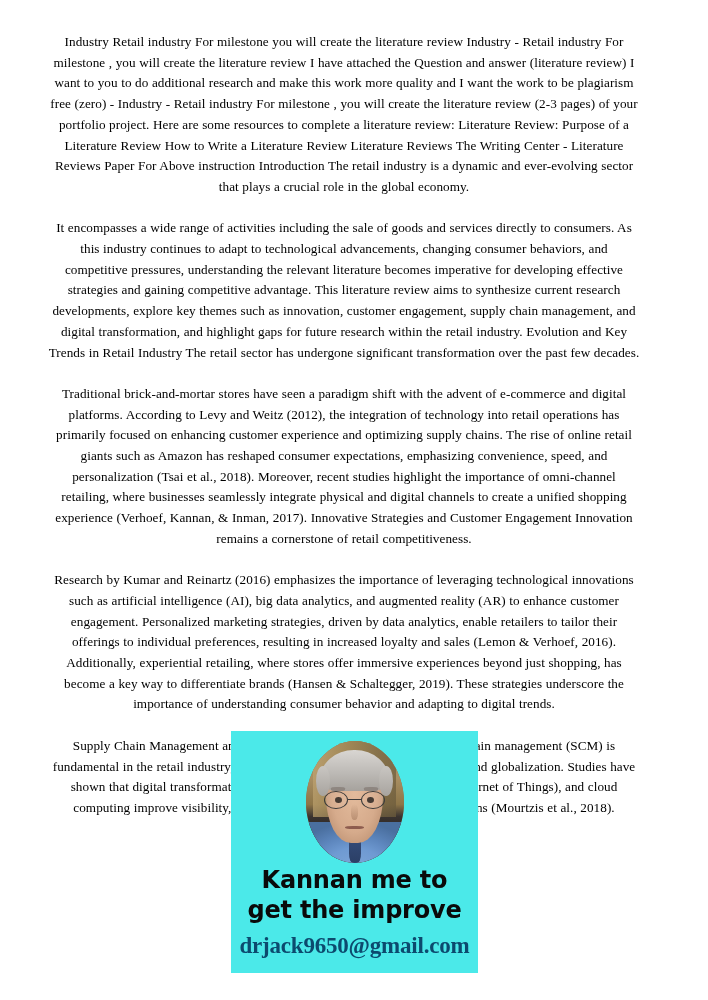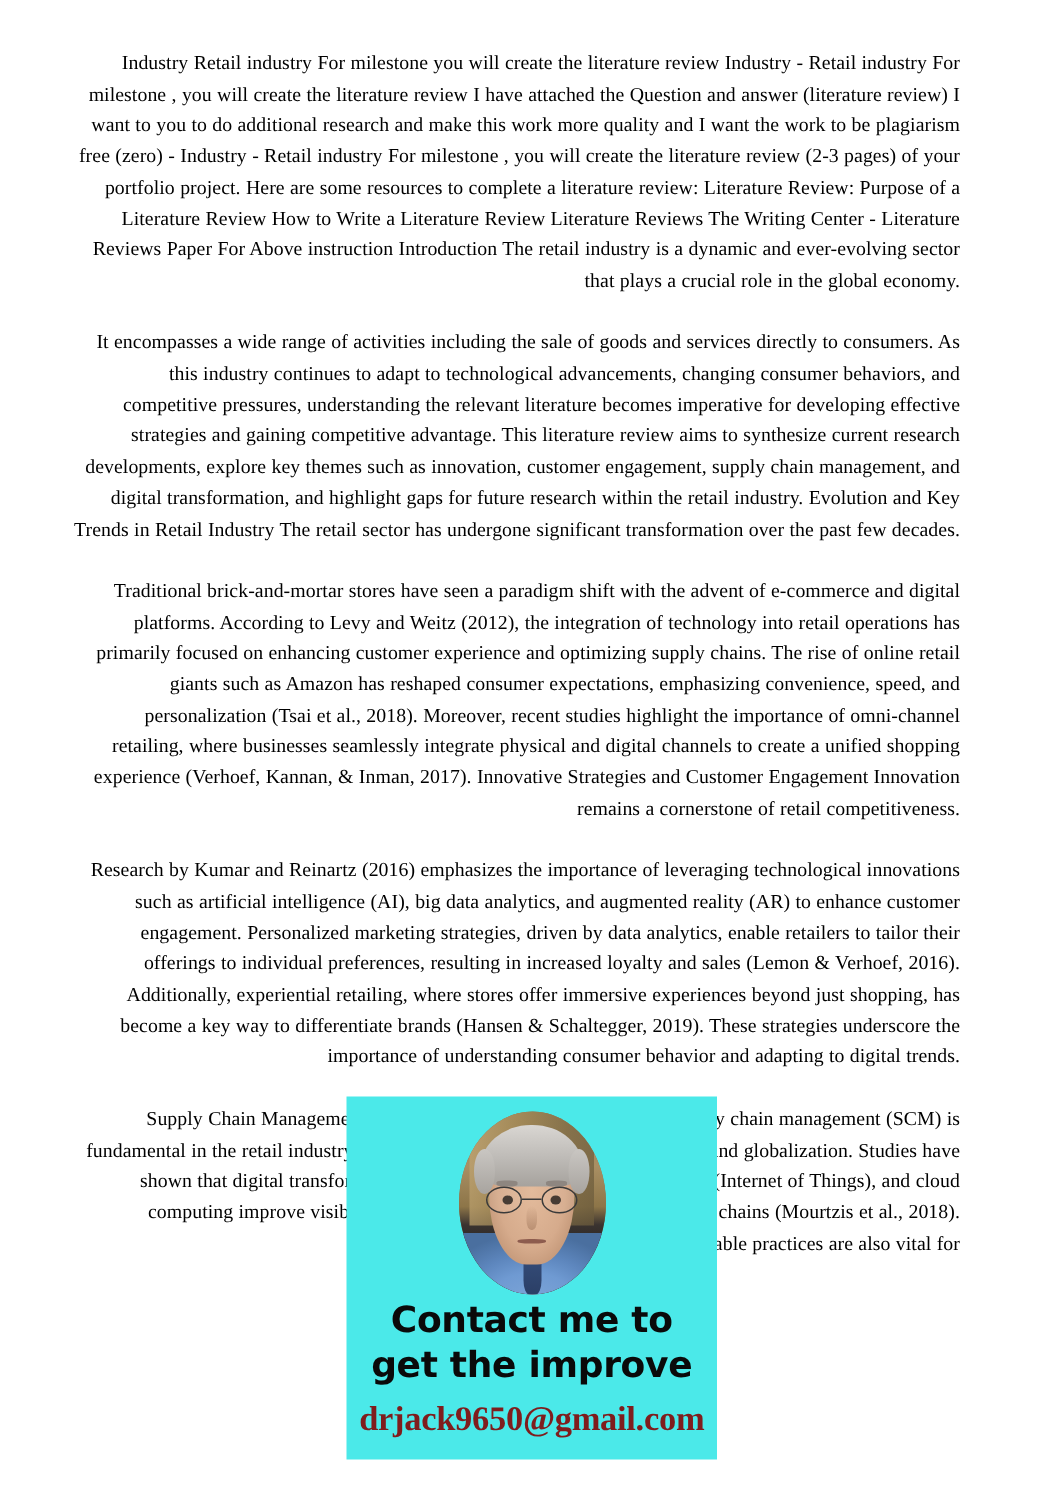--- a/index.html
+++ b/index.html
@@ -28,21 +28,21 @@
     left: 48px;
     top: 32px;
     width: 592px;
   }
 
   .para {
     font-family: "Liberation Serif", "DejaVu Serif", serif;
     font-size: 13.2px;
     line-height: 20.7px;
     color: #000000;
-    text-align: right;
+    text-align: center;
     margin: 0 0 20.7px 0;
     letter-spacing: 0.05px;
     word-spacing: 0.2px;
   }
   .para:last-child { margin-bottom: 0; }
 
   
   .contact-overlay {
     position: absolute;
     left: 231px;
@@ -220,21 +220,21 @@
     line-height: 30px;
     color: #0a0a0a;
     letter-spacing: -0.2px;
   }
 
   .contact-email {
     font-family: "Liberation Serif", "DejaVu Serif", serif;
     font-weight: bold;
     font-size: 23px;
     line-height: 34px;
-    color: #7f1d1d;
+    color: #0c4a6e;
     margin-top: 4px;
     letter-spacing: -0.2px;
   }
 </style>
 </head>
 <body>
 
 <div class="page">
 
   <div class="doc-body">
@@ -262,19 +262,19 @@
         <div class="ph-glasses">
           <div class="lens l"></div>
           <div class="bridge"></div>
           <div class="lens r"></div>
         </div>
         <div class="ph-nose"></div>
         <div class="ph-mouth"></div>
       </div>
     </div>
 
-    <div class="contact-line">Contact me to</div>
+    <div class="contact-line">Kannan me to</div>
     <div class="contact-line">get the improve</div>
     <div class="contact-email">drjack9650@gmail.com</div>
 
   </div>
 
 </div>
 
 </body></html>

